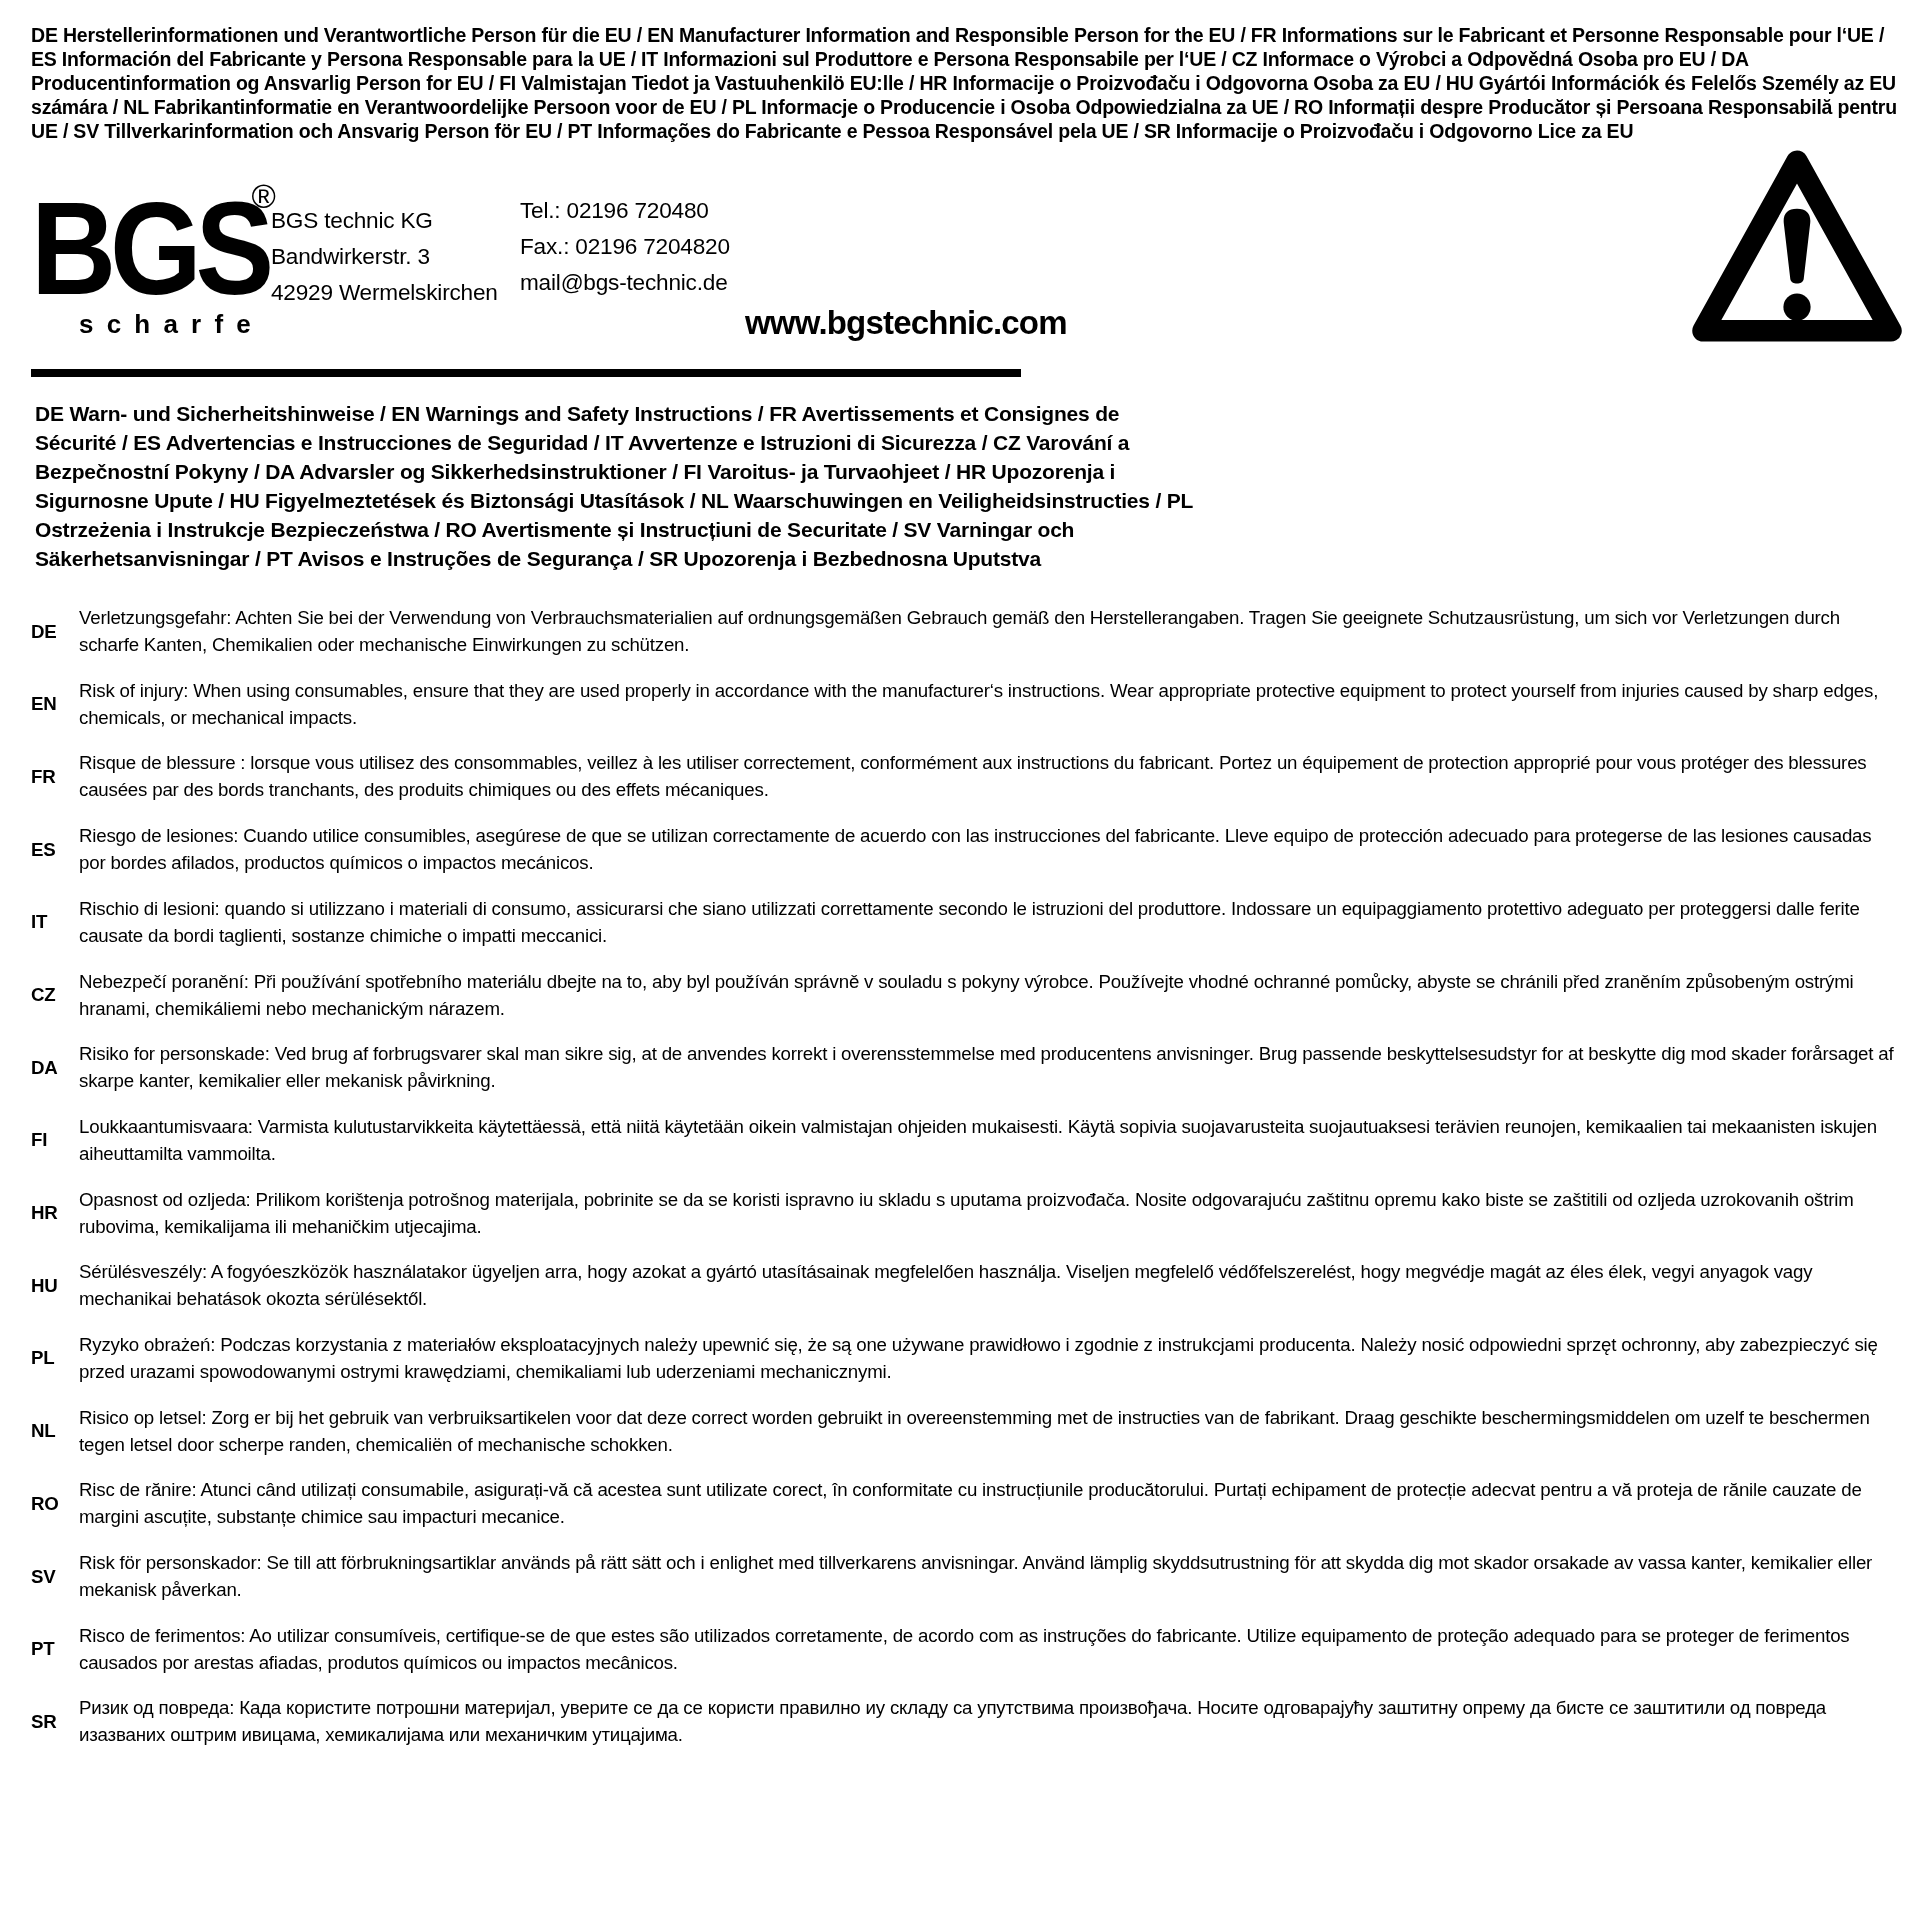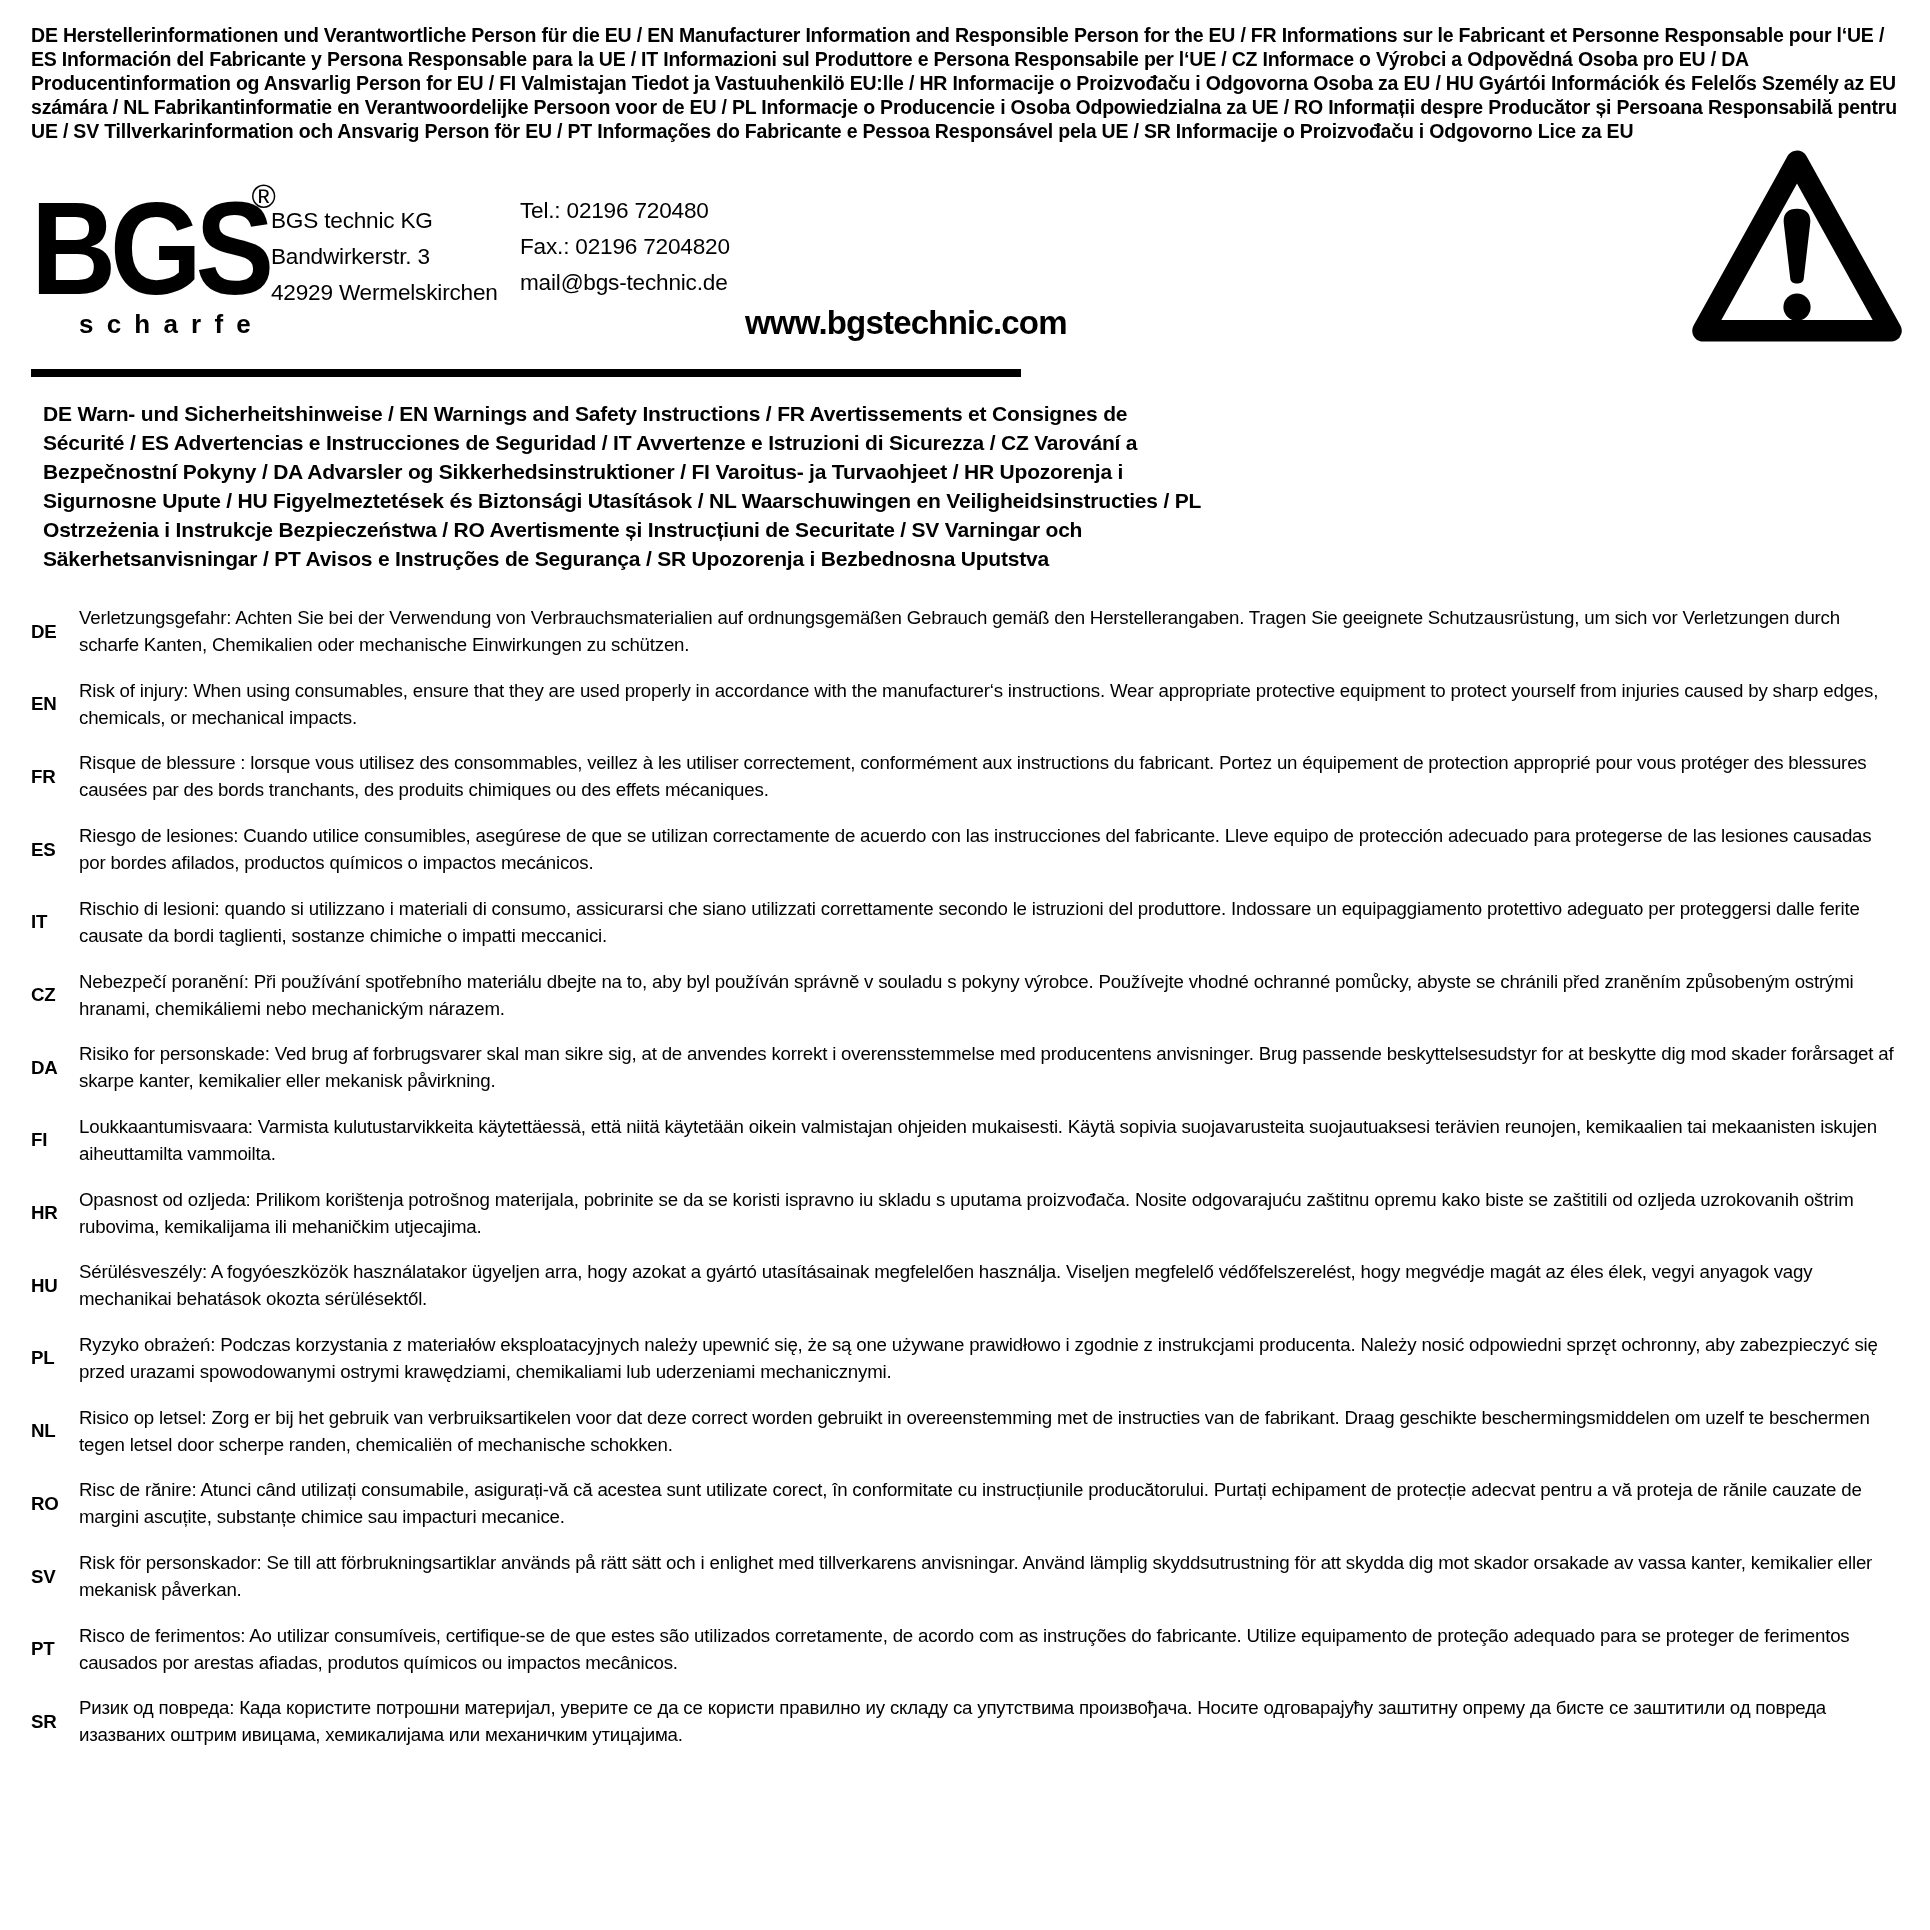--- a/index.html
+++ b/index.html
@@ -98,21 +98,21 @@
     height: 209px;
   }
   .warn-triangle svg { display: block; width: 100%; height: 100%; }
   .divider {
     margin-top: 26.5px;
     width: 990px;
     height: 8.6px;
     background: #000;
   }
   .hdr2 {
-    margin: 22px 0 0 12px;
+    margin: 22px 0 0 4px;
     font-weight: bold;
     font-size: 21px;
     line-height: 29px;
     width: 1167px;
   }
   .entries {
     margin-top: 31px;
   }
   .entry {
     display: flex;

